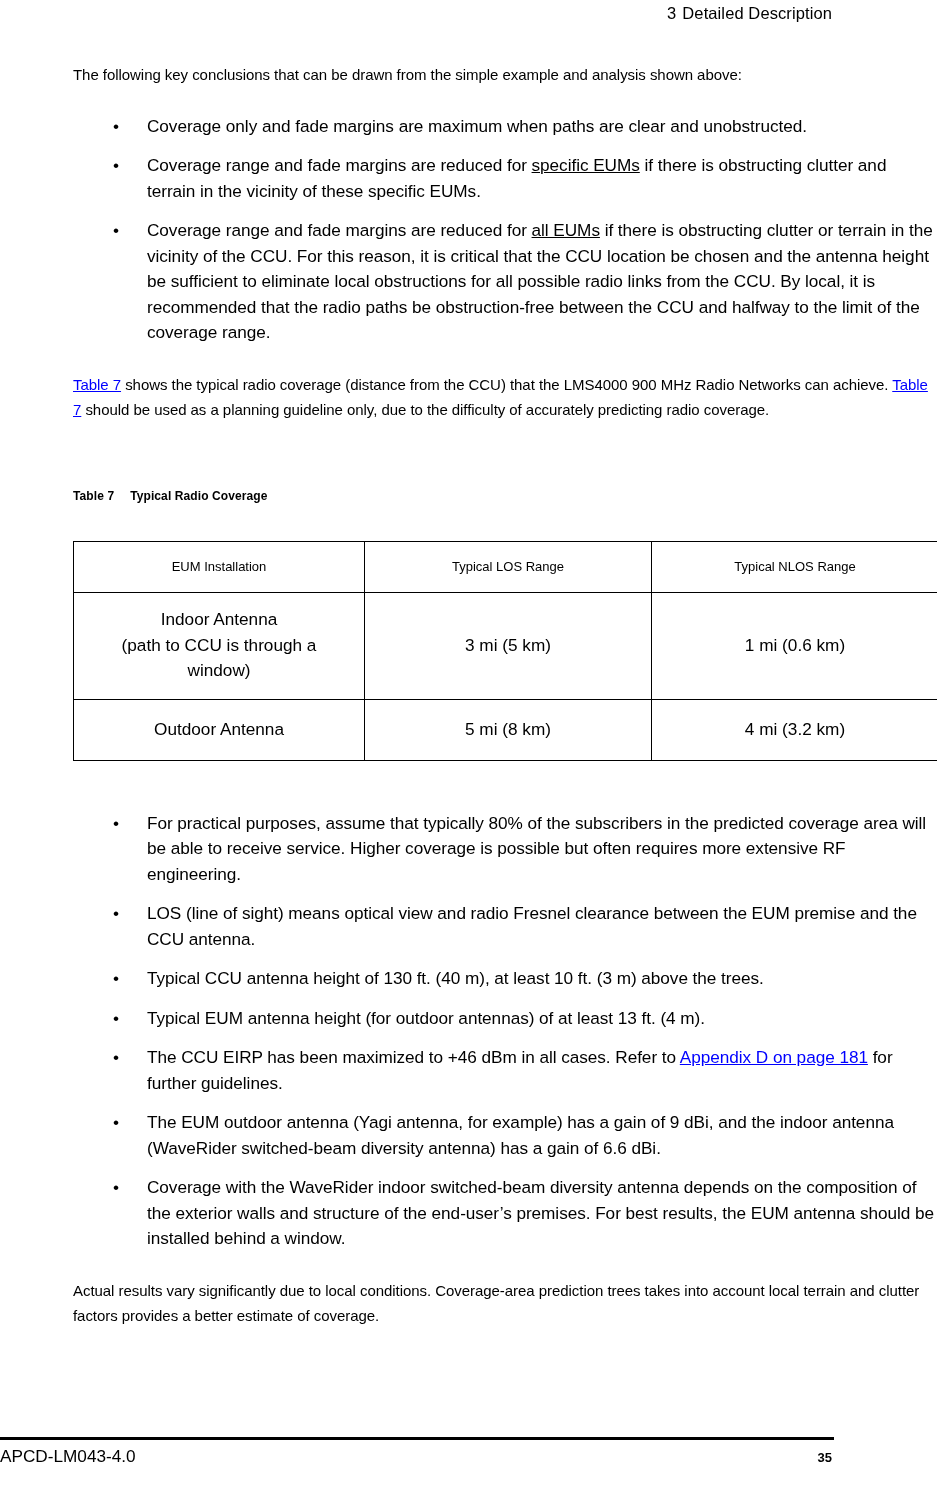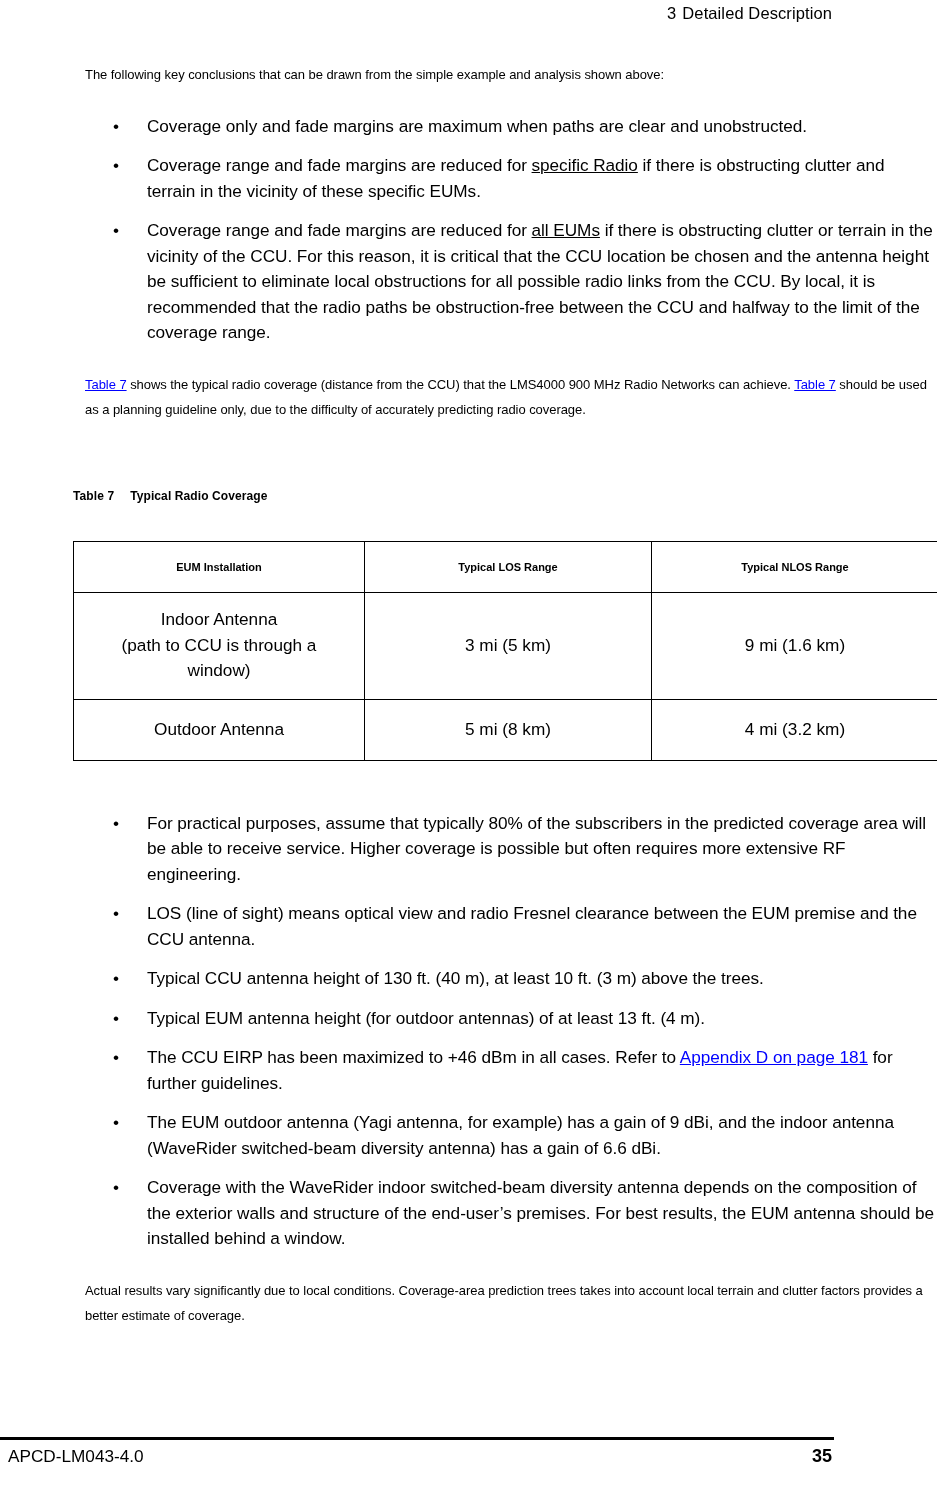--- a/index.html
+++ b/index.html
@@ -40,22 +40,22 @@
 
   
   .content {
     position: absolute;
     top: 62px;
     left: 73px;
     width: 862px;
   }
 
   p.body-text {
-    margin: 0 0 0 12px;
-    font-size: 13px;
+    margin: 0 0 0 0;
+    font-size: 15px;
     line-height: 25.5px;
     letter-spacing: -0.05px;
   }
 
   .gap-lg { height: 26px; }
 
   ul.bullets {
     list-style: none;
     margin: 0;
     padding: 0;
@@ -96,23 +96,23 @@
     table-layout: fixed;
     font-size: 17.2px;
   }
   table.data-table td, table.data-table th {
     border: 1.6px solid #000000;
     text-align: center;
     vertical-align: middle;
     padding: 0;
   }
   table.data-table th {
-    font-weight: bold;
+    font-weight: normal;
     height: 50px;
-    font-size: 11px;
+    font-size: 13px;
   }
   table.data-table td {
     font-weight: normal;
     line-height: 25.5px;
   }
   .row-tall td { height: 106px; }
   .row-short td { height: 60px; }
   .col-1 { width: 290px; }
   .col-2 { width: 286px; }
   .col-3 { width: 286px; }
@@ -136,23 +136,22 @@
   .footer-row {
     position: absolute;
     top: 7px;
     left: 0;
     right: 2px;
     display: flex;
     justify-content: space-between;
     align-items: baseline;
     font-size: 17.2px;
     line-height: 24px;
-    padding-left: 8px;
-  }
-  .footer-page-num { font-weight: bold; font-size: 18px; }
+  }
+  .footer-page-num { font-weight: bold; font-size: 13px; }
 </style>
 </head>
 <body>
 
 <div class="page">
 
   <div class="page-header">
     <span class="hdr-num">3</span><span>Detailed Description</span>
   </div>
 
@@ -162,21 +161,21 @@
 
     <div class="gap-lg"></div>
 
     <ul class="bullets">
       <li>
         <span class="bullet-mark">•</span>
         <span>Coverage only and fade margins are maximum when paths are clear and unobstructed.</span>
       </li>
       <li>
         <span class="bullet-mark">•</span>
-        <span>Coverage range and fade margins are reduced for </span><u class="ul">specific Radio</u><span> if there is obstructing clutter and terrain in the vicinity of these specific EUMs.</span>
+        <span>Coverage range and fade margins are reduced for </span><u class="ul">specific EUMs</u><span> if there is obstructing clutter and terrain in the vicinity of these specific EUMs.</span>
       </li>
       <li>
         <span class="bullet-mark">•</span>
         <span>Coverage range and fade margins are reduced for </span><u class="ul">all EUMs</u><span> if there is obstructing clutter or terrain in the vicinity of the CCU. For this reason, it is critical that the CCU location be chosen and the antenna height be sufficient to eliminate local obstructions for all possible radio links from the CCU. By local, it is recommended that the radio paths be obstruction-free between the CCU and halfway to the limit of the coverage range.</span>
       </li>
     </ul>
 
     <div class="gap-lg"></div>
 
     <p class="body-text"><a class="link" href="#">Table 7</a><span> shows the typical radio coverage (distance from the CCU) that the LMS4000 900 MHz Radio Networks can achieve. </span><a class="link" href="#">Table 7</a><span> should be used as a planning guideline only, due to the difficulty of accurately predicting radio coverage.</span></p>
@@ -198,21 +197,21 @@
         </tr>
       </thead>
       <tbody>
         <tr class="row-tall">
           <td class="col-1">
             <div>Indoor Antenna</div>
             <div>(path to CCU is through a</div>
             <div>window)</div>
           </td>
           <td class="col-2">3 mi (5 km)</td>
-          <td class="col-3">9 mi (1.6 km)</td>
+          <td class="col-3">1 mi (0.6 km)</td>
         </tr>
         <tr class="row-short">
           <td class="col-1">Outdoor Antenna</td>
           <td class="col-2">5 mi (8 km)</td>
           <td class="col-3">4 mi (3.2 km)</td>
         </tr>
       </tbody>
     </table>
 
     <div style="height:24px"></div>

